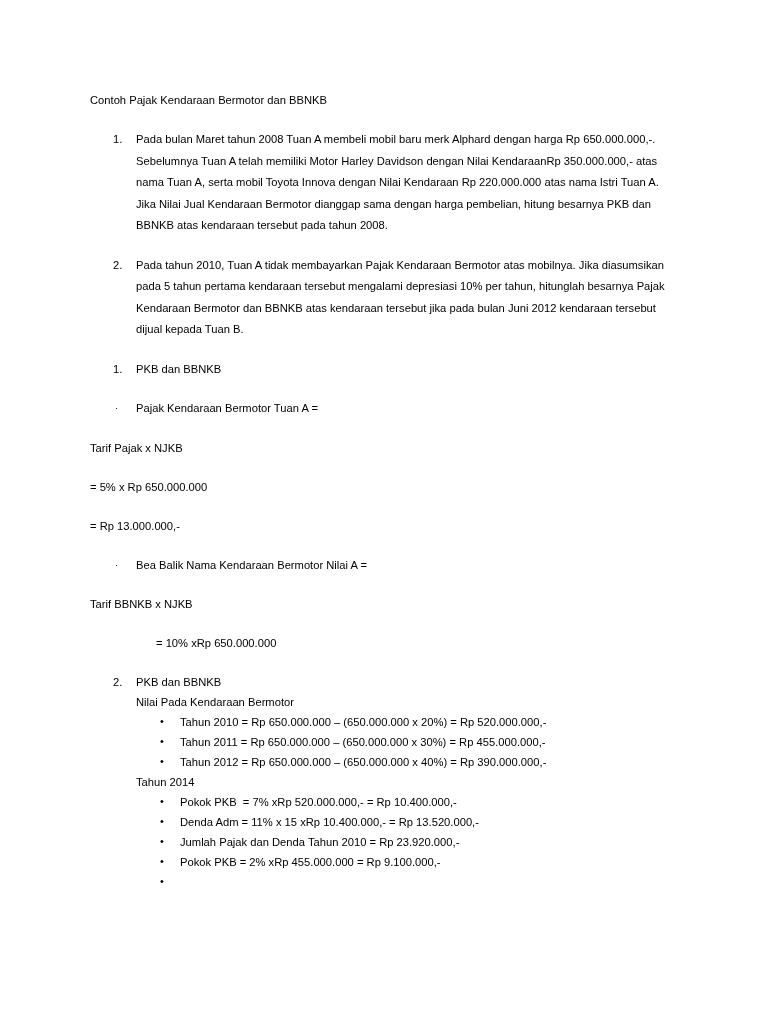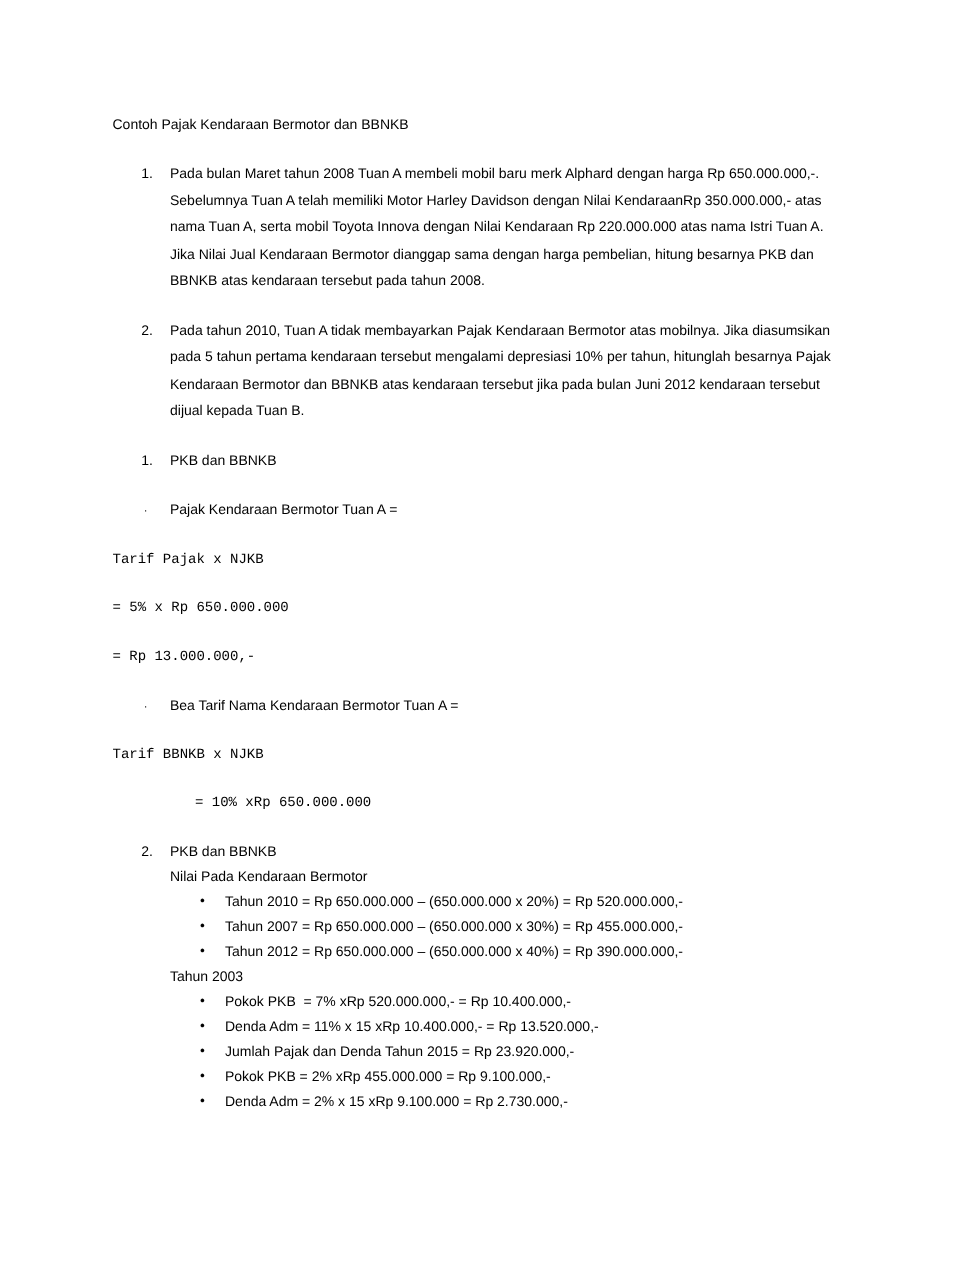--- a/index.html
+++ b/index.html
@@ -58,21 +58,20 @@
     position: absolute;
     left: 25px;
     top: 0;
     font-size: 9px;
   }
   
   .formula {
     font-size: 11.2px;
     line-height: 21px;
     margin: 0 0 18px 0;
-    font-family: Liberation Mono, monospace;
   }
   .formula.indent {
     padding-left: 66px;
   }
   
   .block {
     font-size: 11.2px;
     line-height: 20px;
   }
   .block .numitem {
@@ -131,21 +130,21 @@
       <span class="marker">·</span>
       <span>Pajak Kendaraan Bermotor Tuan A =</span>
     </div>
 
     <p class="formula">Tarif Pajak x NJKB</p>
     <p class="formula">= 5% x Rp 650.000.000</p>
     <p class="formula">= Rp 13.000.000,-</p>
 
     <div class="dashitem">
       <span class="marker">·</span>
-      <span>Bea Tarif Nama Kendaraan Bermotor Tuan A =</span>
+      <span>Bea Balik Nama Kendaraan Bermotor Nilai A =</span>
     </div>
 
     <p class="formula">Tarif BBNKB x NJKB</p>
     <p class="formula indent">= 10% xRp 650.000.000</p>
 
     <div class="block">
 
       <div class="numitem">
         <span class="marker">2.</span>
         <span>PKB dan BBNKB</span>
@@ -153,52 +152,51 @@
 
       <div class="sub">Nilai Pada Kendaraan Bermotor</div>
 
       <ul class="bullets">
         <li>
           <span class="dot">•</span>
           <span>Tahun 2010 = Rp 650.000.000 – (650.000.000 x 20%) = Rp 520.000.000,-</span>
         </li>
         <li>
           <span class="dot">•</span>
-          <span>Tahun 2007 = Rp 650.000.000 – (650.000.000 x 30%) = Rp 455.000.000,-</span>
+          <span>Tahun 2011 = Rp 650.000.000 – (650.000.000 x 30%) = Rp 455.000.000,-</span>
         </li>
         <li>
           <span class="dot">•</span>
           <span>Tahun 2012 = Rp 650.000.000 – (650.000.000 x 40%) = Rp 390.000.000,-</span>
         </li>
       </ul>
 
-      <div class="sub">Tahun 2003</div>
+      <div class="sub">Tahun 2014</div>
 
       <ul class="bullets">
         <li>
           <span class="dot">•</span>
           <span class="nowrap-ish">Pokok PKB  = 7% xRp 520.000.000,- = Rp 10.400.000,-</span>
         </li>
         <li>
           <span class="dot">•</span>
           <span>Denda Adm = 11% x 15 xRp 10.400.000,- = Rp 13.520.000,-</span>
         </li>
         <li>
           <span class="dot">•</span>
-          <span>Jumlah Pajak dan Denda Tahun 2015 = Rp 23.920.000,-</span>
+          <span>Jumlah Pajak dan Denda Tahun 2010 = Rp 23.920.000,-</span>
         </li>
       </ul>
 
 
       <ul class="bullets">
         <li>
           <span class="dot">•</span>
           <span>Pokok PKB = 2% xRp 455.000.000 = Rp 9.100.000,-</span>
         </li>
         <li>
           <span class="dot">•</span>
-          <span>Denda Adm = 2% x 15 xRp 9.100.000 = Rp 2.730.000,-</span>
         </li>
       </ul>
 
     </div>
   </div>
 </div>
 
 </body></html>

